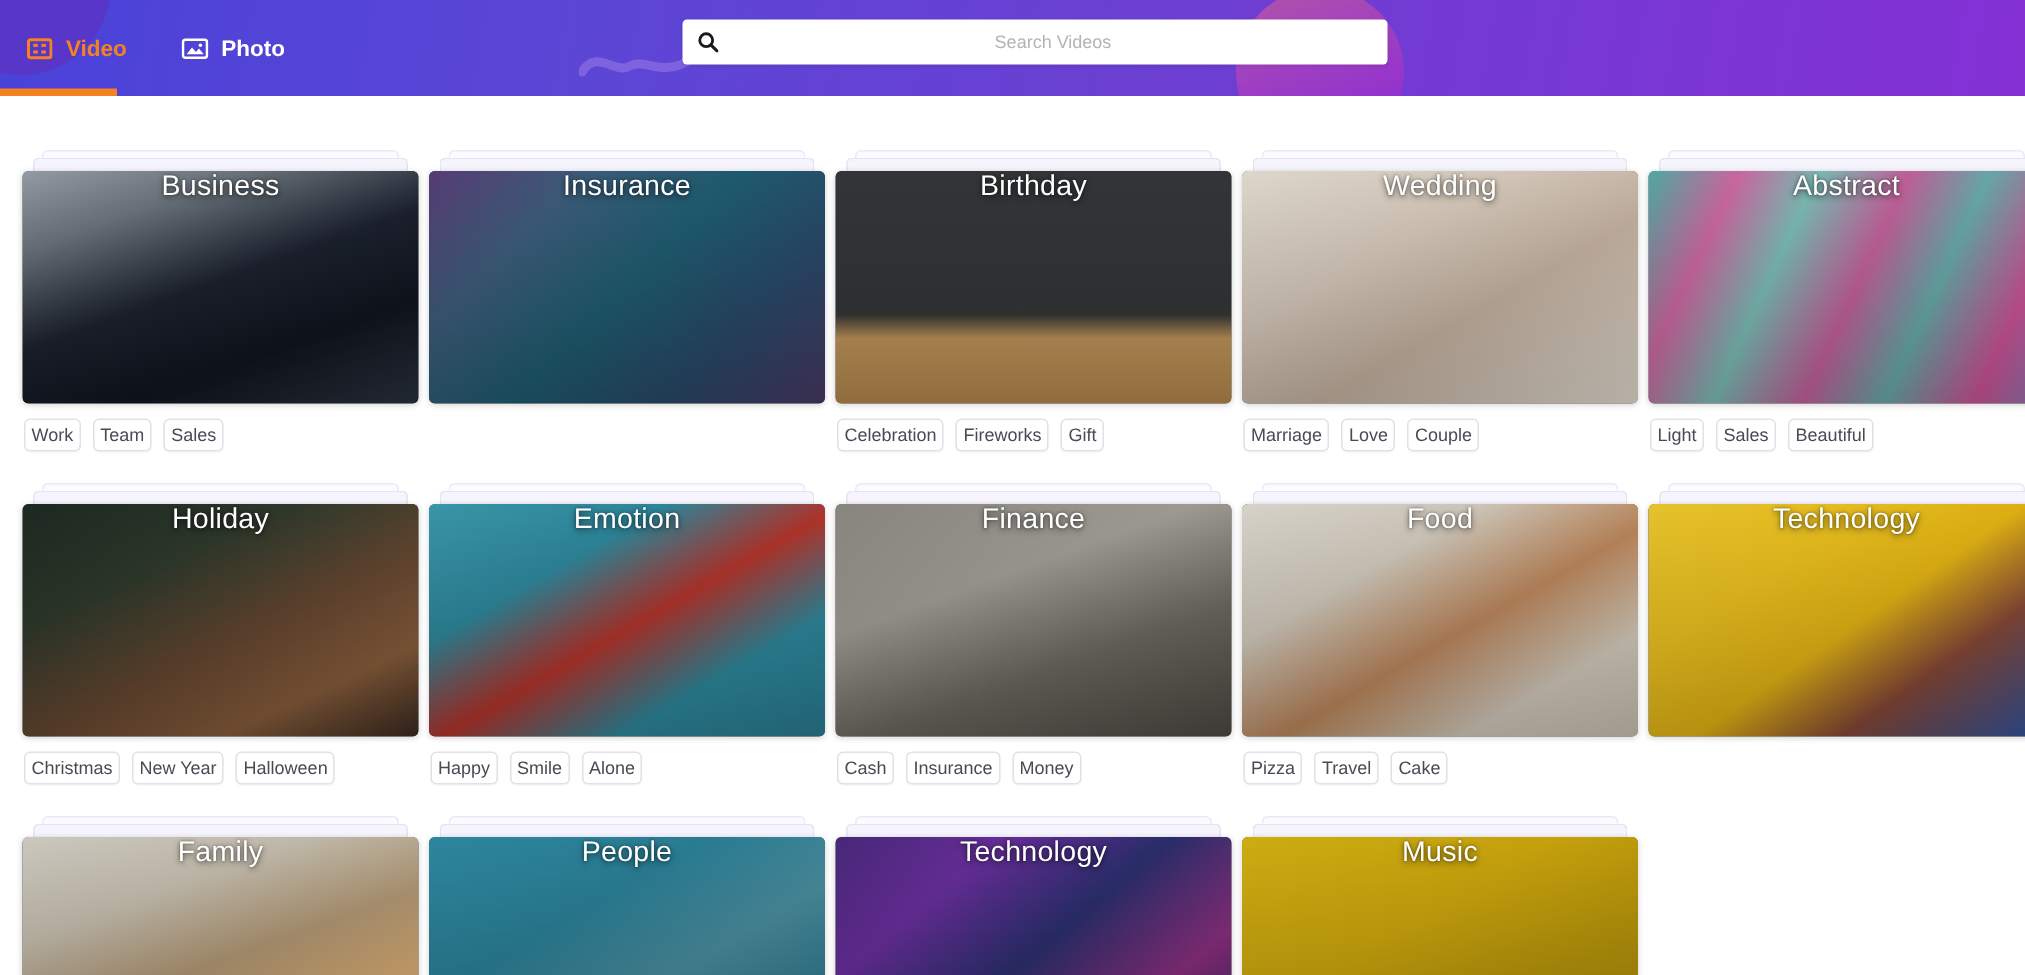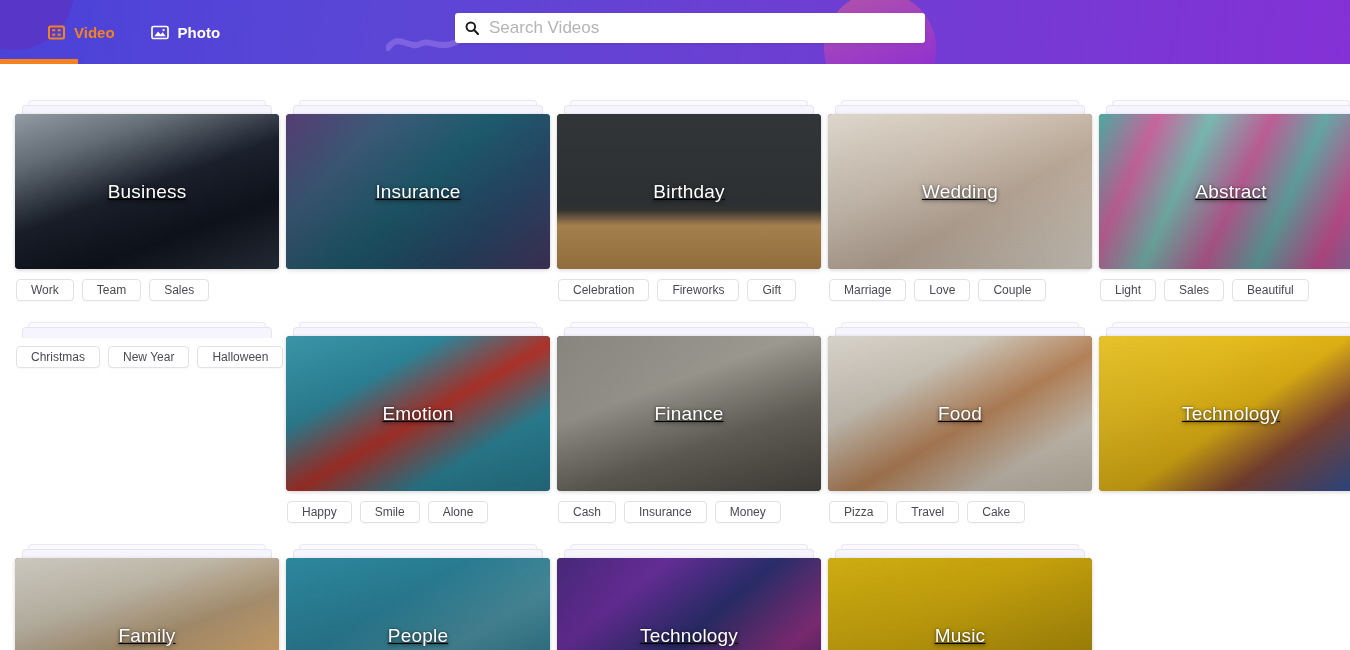--- a/index.html
+++ b/index.html
@@ -60,21 +60,21 @@
     align-items: center;
     gap: 9px;
     height: 64px;
     padding: 0 18px;
     cursor: pointer;
     font-size: 15px;
     font-weight: bold;
     color: #ffffff;
     user-select: none;
   }
-  .nav-item.active { color: #f58220; margin-left: 30px; }
+  .nav-item.active { color: #f58220; }
   .nav-item .nav-icon { display: flex; align-items: center; }
 
   .nav-underline {
     position: absolute;
     left: 0; bottom: 0;
     width: 78px; height: 5px;
     background: #f58220;
     z-index: 6;
   }
 
@@ -89,23 +89,24 @@
     padding: 0 10px;
     z-index: 5;
     box-shadow: 0 1px 3px rgba(0,0,0,.10);
   }
   .search-icon { flex: 0 0 auto; display: flex; align-items: center; margin-right: 10px; }
   .search-input {
     flex: 1 1 auto;
     border: none;
     outline: none;
     font-family: "Liberation Sans", sans-serif;
-    font-size: 17px;
+    font-size: 12px;
     color: #333;
     background: transparent;
+    text-align: center;
   }
   .search-input::placeholder { color: #b4b4b4; }
 
   
   .grid-wrap {
     position: relative;
     width: 1350px;
     height: 586px;
     overflow: hidden;
     background: #ffffff;
@@ -141,24 +142,23 @@
 
   .thumb {
     position: relative;
     width: 264px;
     height: 155px;
     border-radius: 4px;
     overflow: hidden;
     cursor: pointer;
     box-shadow: 0 1px 4px rgba(0,0,0,.18);
     display: flex;
-    align-items: center;
+    align-items: flex-start;
     justify-content: center;
     background-color: #555;
-    text-decoration: underline;
   }
   .thumb .art { position: absolute; inset: 0; }
   .thumb .shade {
     position: absolute; inset: 0;
     background: linear-gradient(180deg, rgba(0,0,0,.05) 0%, rgba(0,0,0,.14) 55%, rgba(0,0,0,.22) 100%);
   }
   .thumb .title {
     position: relative;
     z-index: 3;
     color: #ffffff;
@@ -173,21 +173,21 @@
     display: flex;
     gap: 8px;
     margin-top: 10px;
     padding-left: 1px;
   }
   .tag {
     display: inline-flex;
     align-items: center;
     justify-content: center;
     height: 22px;
-    padding: 0 14px;
+    padding: 0 4px;
     border: 1px solid #e2e2e6;
     border-radius: 4px;
     background: #ffffff;
     font-size: 12px;
     color: #4a4a55;
     cursor: pointer;
     white-space: nowrap;
     box-shadow: 0 1px 1px rgba(0,0,0,.03);
   }
 </style>
@@ -317,20 +317,25 @@
           <span class="tag">Light</span>
           <span class="tag">Sales</span>
           <span class="tag">Beautiful</span>
         </div>
       </div>
       <div class="card">
         <div class="deck">
        <span class="l1"></span>
           <span class="l2"></span>
      </div>
+     <div class="thumb">
+       <div class="art" style="background:linear-gradient(155deg,#1e2a22 0%,#2f3a2c 30%,#6a4a32 58%,#8a5f3c 78%,#3a2a20 100%)"></div>
+       <div class="shade"></div>
+       <div class="title">Holiday</div>
+     </div>
      <div class="tags">
           <span class="tag">Christmas</span>
           <span class="tag">New Year</span>
           <span class="tag">Halloween</span>
         </div>
       </div>
       <div class="card">
         <div class="deck">
        <span class="l1"></span>
           <span class="l2"></span>

